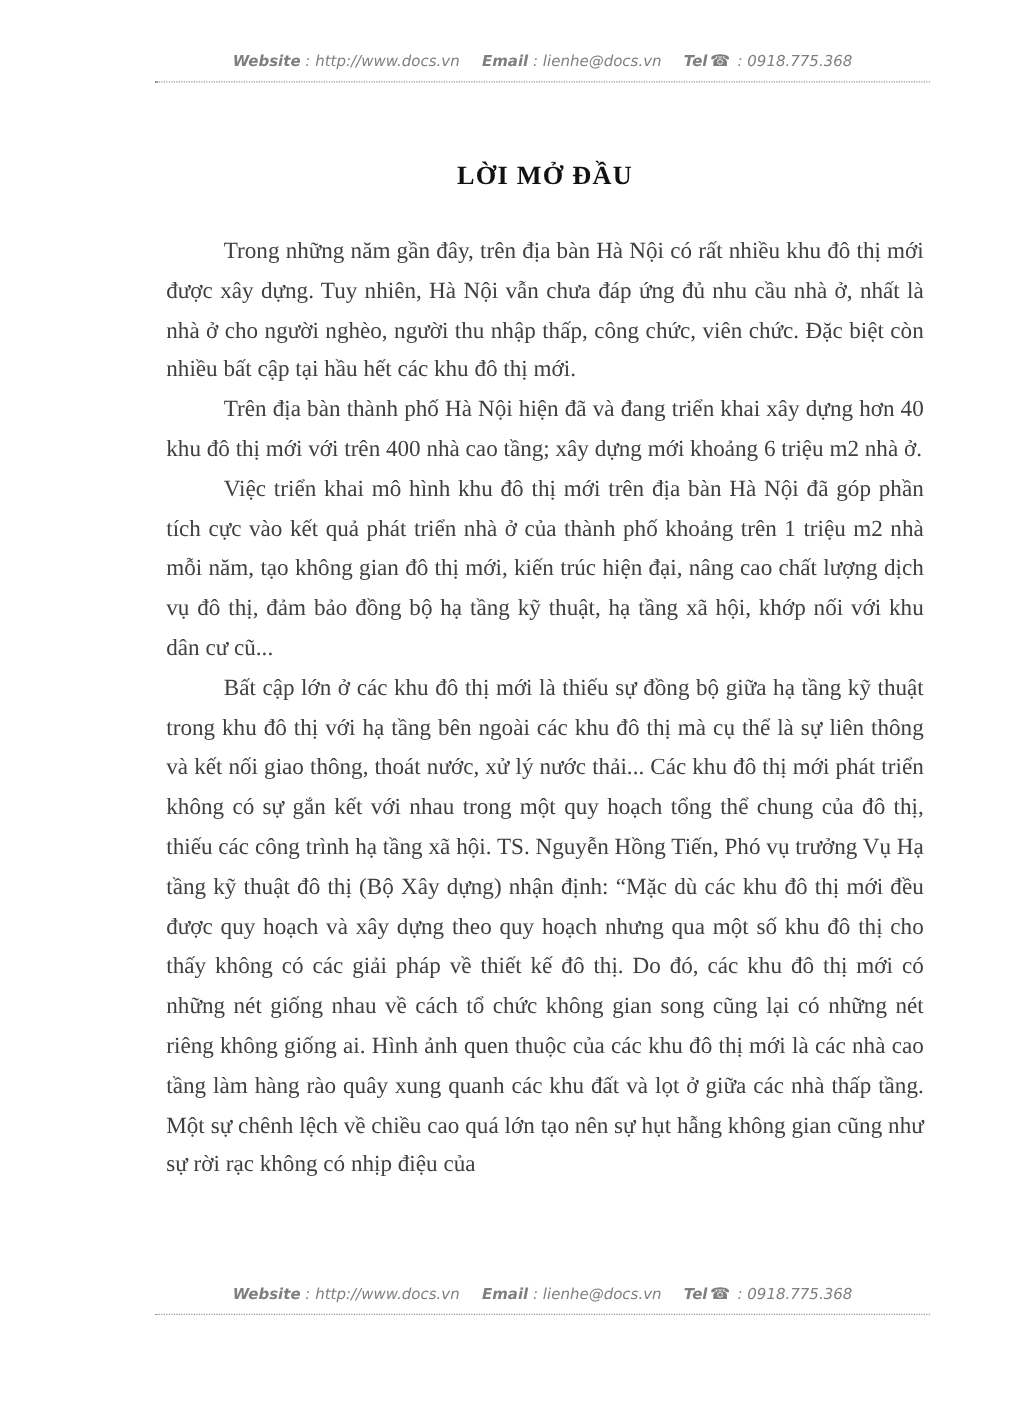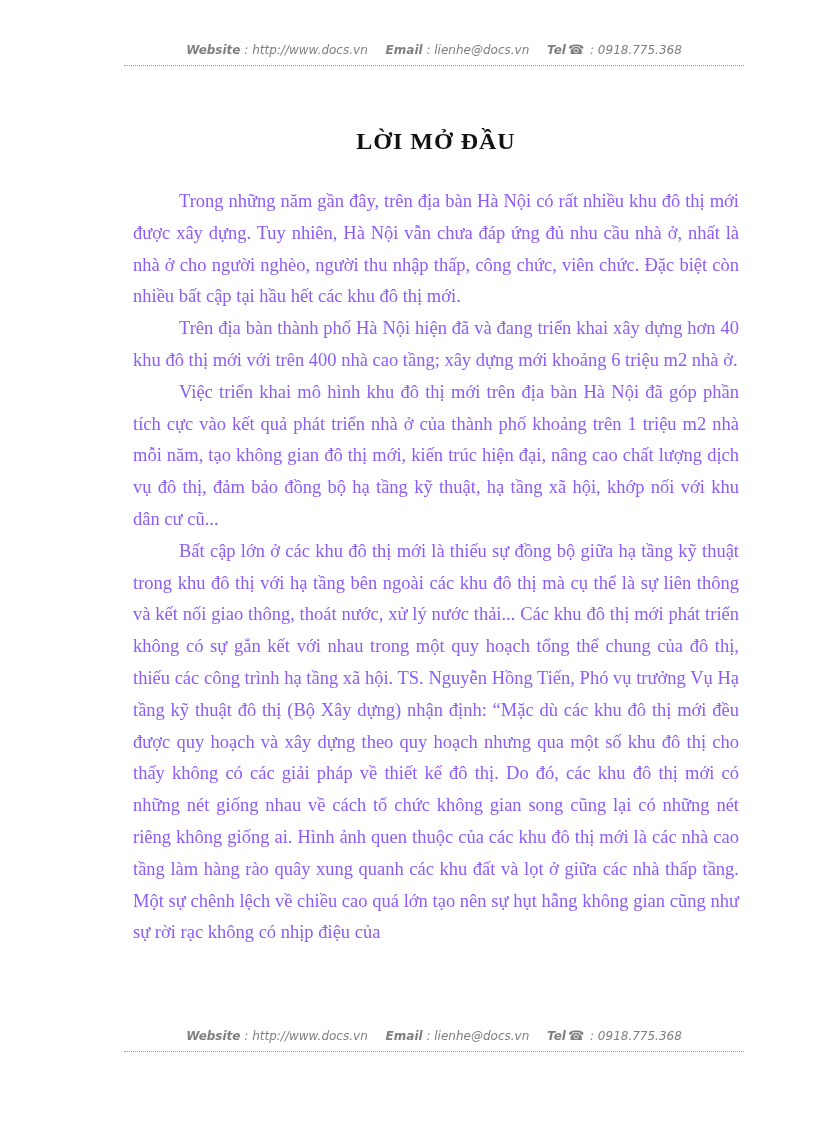--- a/index.html
+++ b/index.html
@@ -30,34 +30,34 @@
   .b { font-weight: bold; text-align: center; }
   .gap { margin-left: 14px; }
   .phone { font-style: normal; font-size: 13px; margin: 0 2px; }
   .doc-title {
     position: absolute;
     top: 128px;
     left: 133px;
     width: 606px;
     margin: 0;
     text-align: center;
-    font-size: 24px;
+    font-size: 21px;
     font-weight: bold;
     letter-spacing: 1px;
     color: #121212;
     font-family: "Liberation Serif", serif;
   }
   .doc-body {
     position: absolute;
     top: 186px;
     left: 133px;
     width: 606px;
     font-size: 18.5px;
     line-height: 31.8px;
-    color: #8b5cf6;
+    color: #404040;
     text-align: justify;
   }
   .doc-body p { margin: 0; text-indent: 46px; }
 </style>
 </head>
 <body>
 
 <div class="page">
 
   <div class="hf hf-header">

